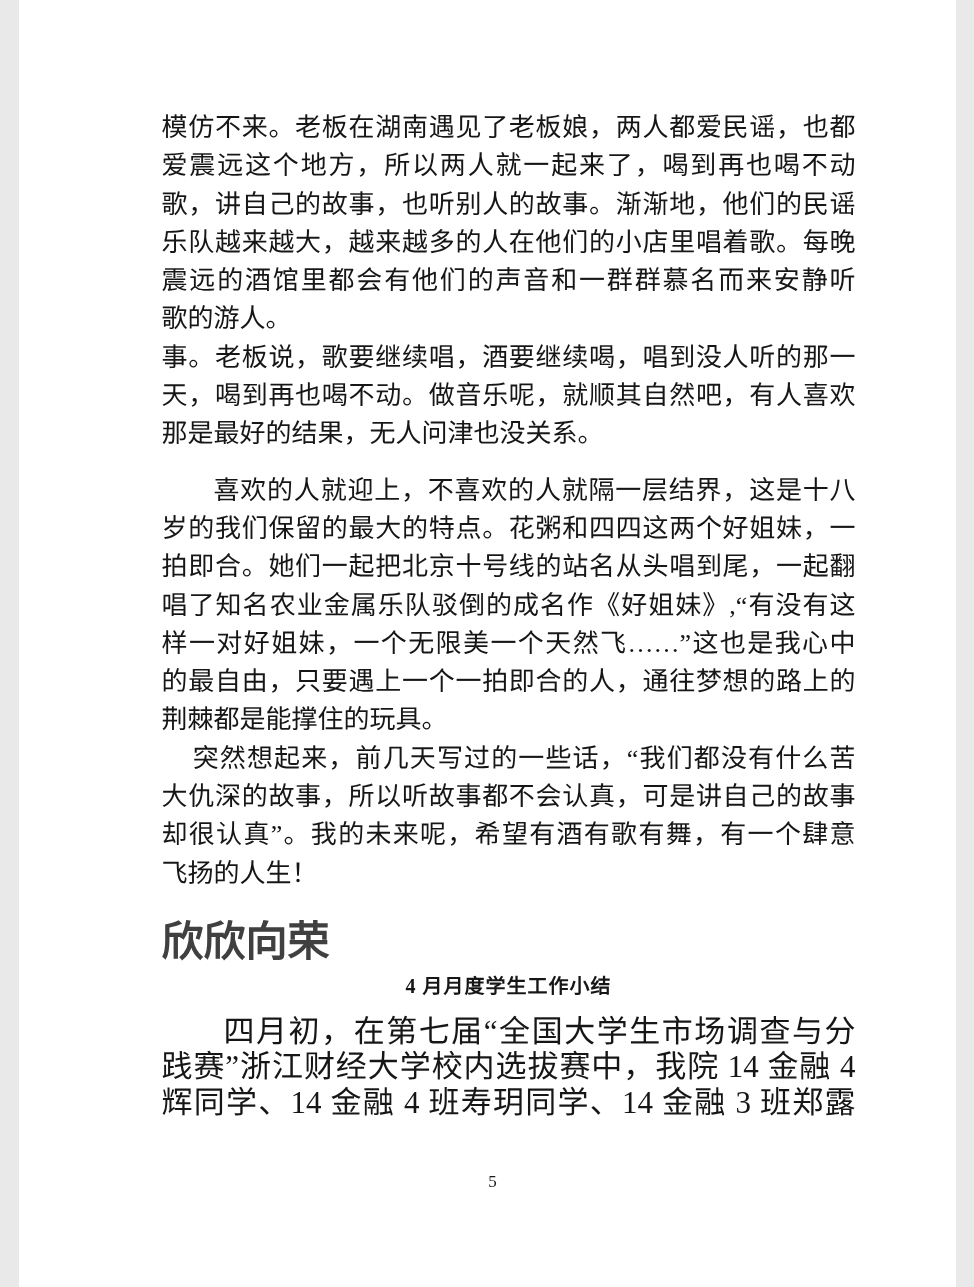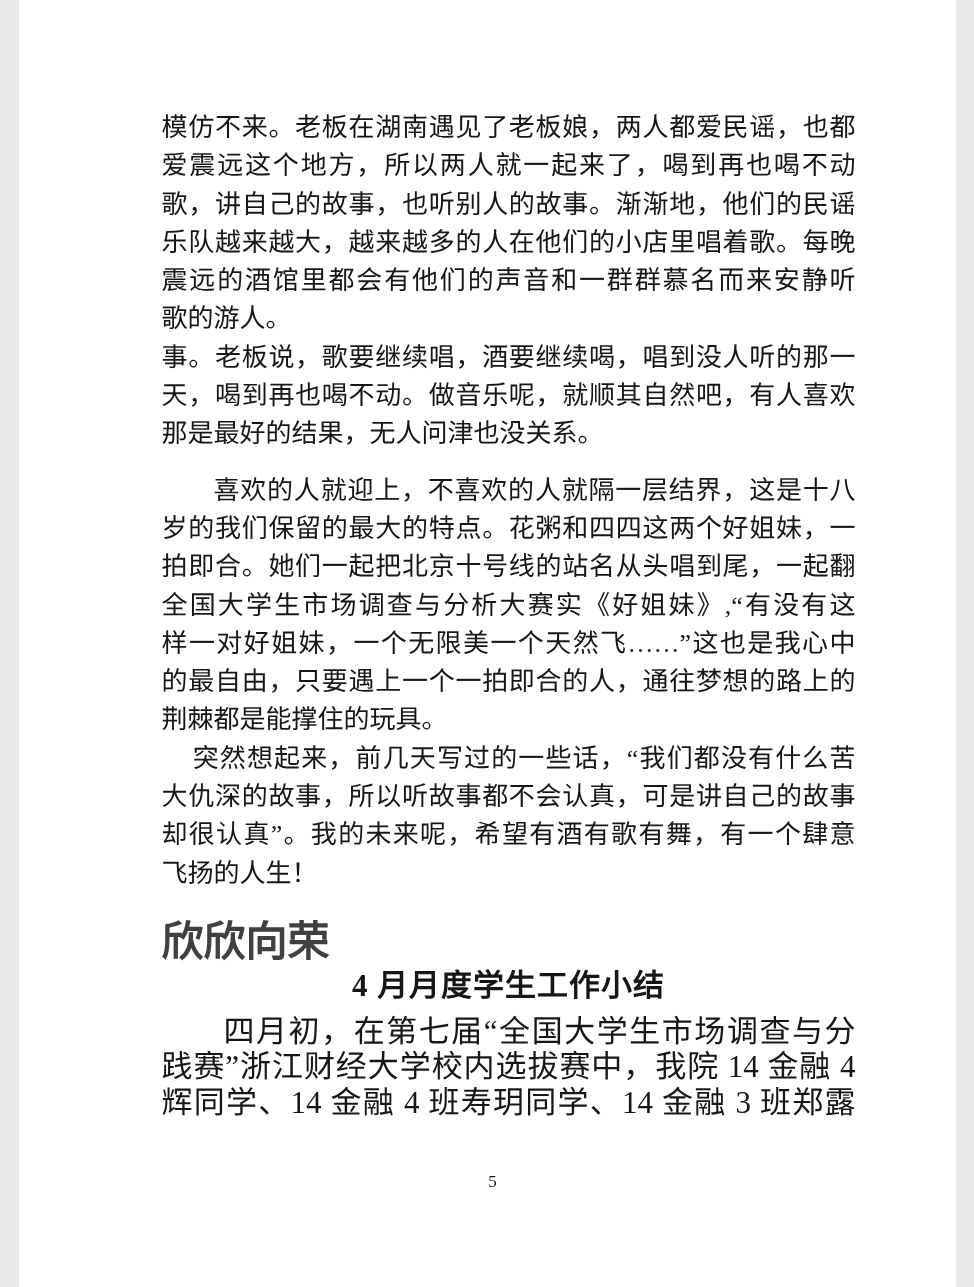--- a/index.html
+++ b/index.html
@@ -32,21 +32,21 @@
   }
   .section-title{
     margin:24px 0 0 0;
     font-size:42px;
     line-height:50px;
     font-weight:bold;
     letter-spacing:0;
   }
   .subsection-title{
     margin:0;
-    font-size:31px;
+    font-size:20px;
     line-height:38px;
     font-weight:bold;
     text-align:center;
     letter-spacing:1px;
   }
   .section-body{margin-top:9px;}
   .section-body .tline{
     font-size:31px;
     line-height:35.5px;
     height:35.5px;
@@ -76,21 +76,21 @@
         </div>
         <div>
           <div class="tline">事。老板说，歌要继续唱，酒要继续喝，唱到没人听的那一</div>
           <div class="tline">天，喝到再也喝不动。做音乐呢，就顺其自然吧，有人喜欢</div>
           <div class="tline lastline">那是最好的结果，无人问津也没关系。</div>
         </div>
         <div>
           <div class="tline" style="text-indent: 2em; margin-top: 18px;">喜欢的人就迎上，不喜欢的人就隔一层结界，这是十八</div>
           <div class="tline">岁的我们保留的最大的特点。花粥和四四这两个好姐妹，一</div>
           <div class="tline">拍即合。她们一起把北京十号线的站名从头唱到尾，一起翻</div>
-          <div class="tline">全国大学生市场调查与分析大赛实《好姐妹》,“有没有这</div>
+          <div class="tline">唱了知名农业金属乐队驳倒的成名作《好姐妹》,“有没有这</div>
           <div class="tline">样一对好姐妹，一个无限美一个天然飞……”这也是我心中</div>
           <div class="tline">的最自由，只要遇上一个一拍即合的人，通往梦想的路上的</div>
           <div class="tline lastline">荆棘都是能撑住的玩具。</div>
         </div>
         <div>
           <div class="tline" style="text-indent: 1.2em;">突然想起来，前几天写过的一些话，“我们都没有什么苦</div>
           <div class="tline">大仇深的故事，所以听故事都不会认真，可是讲自己的故事</div>
           <div class="tline">却很认真”。我的未来呢，希望有酒有歌有舞，有一个肆意</div>
           <div class="tline lastline">飞扬的人生！</div>
         </div>

